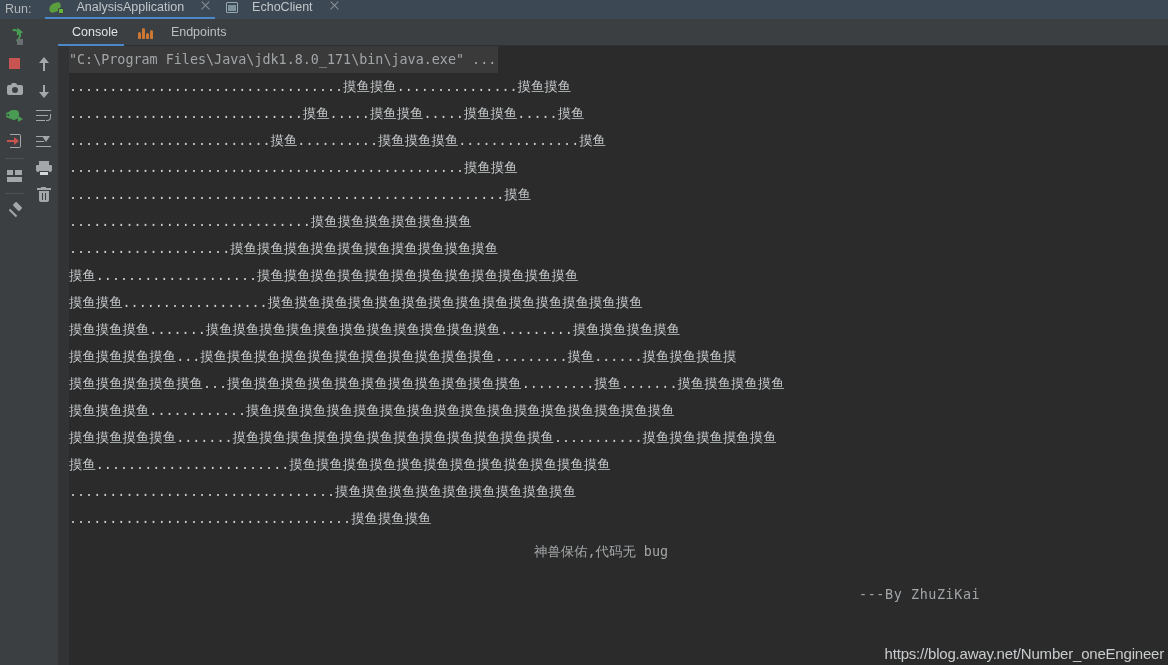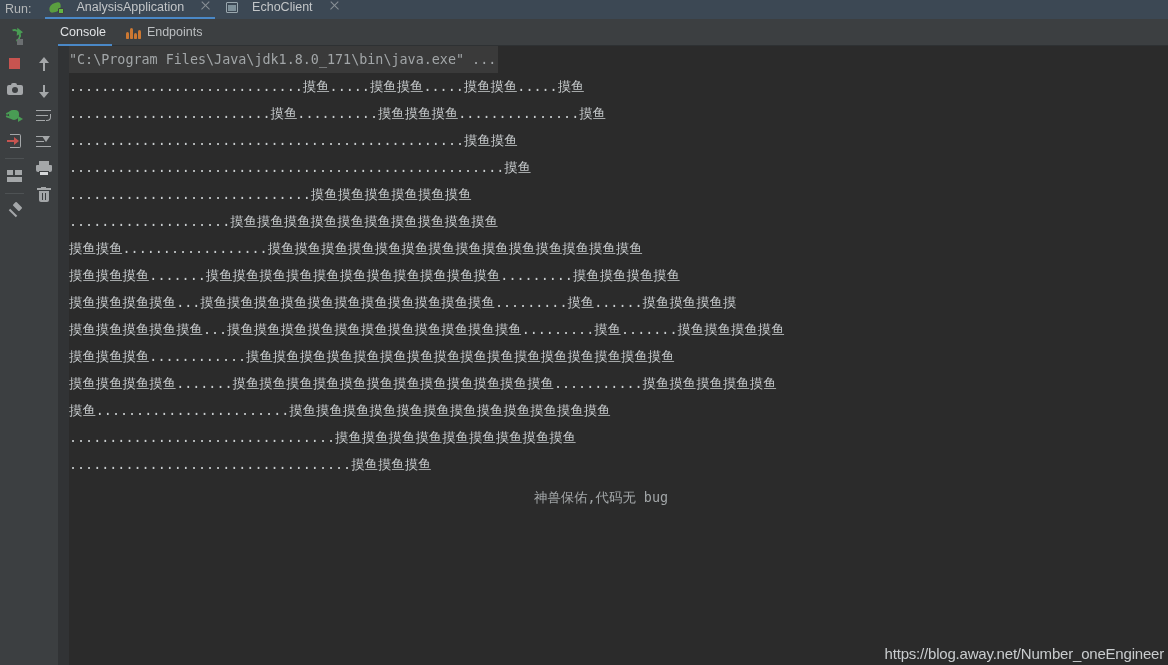--- a/index.html
+++ b/index.html
@@ -111,21 +111,21 @@
     display: flex;
     align-items: center;
     border-bottom: 1px solid #2e3133;
   }
   .subtab-spacer { width: 30px; height: 27px; flex: none; }
   .subtab {
     position: relative;
     height: 27px;
     display: flex;
     align-items: center;
-    gap: 6px;
+    gap: 18px;
     padding: 0 10px;
     color: #bcbfc1;
     font-family: "Liberation Sans", sans-serif;
     font-size: 12.5px;
     white-space: nowrap;
   }
   .subtab.active { color: #e0e2e4; }
   .subtab.active::after {
     content: "";
     position: absolute;
@@ -588,36 +588,39 @@
 
   <div class="gutter"></div>
 
   <div class="console">
 
     <div class="cmdwrap">
       <span class="cline cmd">"C:\Program Files\Java\jdk1.8.0_171\bin\java.exe" ...</span>
     </div>
 
     <div class="artblock">
+        <div class="cline art">..................................摸鱼摸鱼...............摸鱼摸鱼</div>
         <div class="cline art">.............................摸鱼.....摸鱼摸鱼.....摸鱼摸鱼.....摸鱼</div>
         <div class="cline art">.........................摸鱼..........摸鱼摸鱼摸鱼...............摸鱼</div>
         <div class="cline art">.................................................摸鱼摸鱼</div>
         <div class="cline art">......................................................摸鱼</div>
         <div class="cline art">..............................摸鱼摸鱼摸鱼摸鱼摸鱼摸鱼</div>
         <div class="cline art">....................摸鱼摸鱼摸鱼摸鱼摸鱼摸鱼摸鱼摸鱼摸鱼摸鱼</div>
+        <div class="cline art">摸鱼....................摸鱼摸鱼摸鱼摸鱼摸鱼摸鱼摸鱼摸鱼摸鱼摸鱼摸鱼摸鱼</div>
         <div class="cline art">摸鱼摸鱼..................摸鱼摸鱼摸鱼摸鱼摸鱼摸鱼摸鱼摸鱼摸鱼摸鱼摸鱼摸鱼摸鱼摸鱼</div>
         <div class="cline art">摸鱼摸鱼摸鱼.......摸鱼摸鱼摸鱼摸鱼摸鱼摸鱼摸鱼摸鱼摸鱼摸鱼摸鱼.........摸鱼摸鱼摸鱼摸鱼</div>
         <div class="cline art">摸鱼摸鱼摸鱼摸鱼...摸鱼摸鱼摸鱼摸鱼摸鱼摸鱼摸鱼摸鱼摸鱼摸鱼摸鱼.........摸鱼......摸鱼摸鱼摸鱼摸</div>
         <div class="cline art">摸鱼摸鱼摸鱼摸鱼摸鱼...摸鱼摸鱼摸鱼摸鱼摸鱼摸鱼摸鱼摸鱼摸鱼摸鱼摸鱼.........摸鱼.......摸鱼摸鱼摸鱼摸鱼</div>
         <div class="cline art">摸鱼摸鱼摸鱼............摸鱼摸鱼摸鱼摸鱼摸鱼摸鱼摸鱼摸鱼摸鱼摸鱼摸鱼摸鱼摸鱼摸鱼摸鱼摸鱼</div>
         <div class="cline art">摸鱼摸鱼摸鱼摸鱼.......摸鱼摸鱼摸鱼摸鱼摸鱼摸鱼摸鱼摸鱼摸鱼摸鱼摸鱼摸鱼...........摸鱼摸鱼摸鱼摸鱼摸鱼</div>
         <div class="cline art">摸鱼........................摸鱼摸鱼摸鱼摸鱼摸鱼摸鱼摸鱼摸鱼摸鱼摸鱼摸鱼摸鱼</div>
         <div class="cline art">.................................摸鱼摸鱼摸鱼摸鱼摸鱼摸鱼摸鱼摸鱼摸鱼</div>
         <div class="cline art">...................................摸鱼摸鱼摸鱼</div>
       </div>
 
     <div class="msgblock">
       <div class="cline msg msg-cn">神兽保佑,代码无 bug</div>
+      <div class="cline msg msg-by">---By ZhuZiKai</div>
     </div>
   </div>
 
   <div class="watermark">https://blog.away.net/Number_oneEngineer</div>
 </div>
 
 </body></html>

